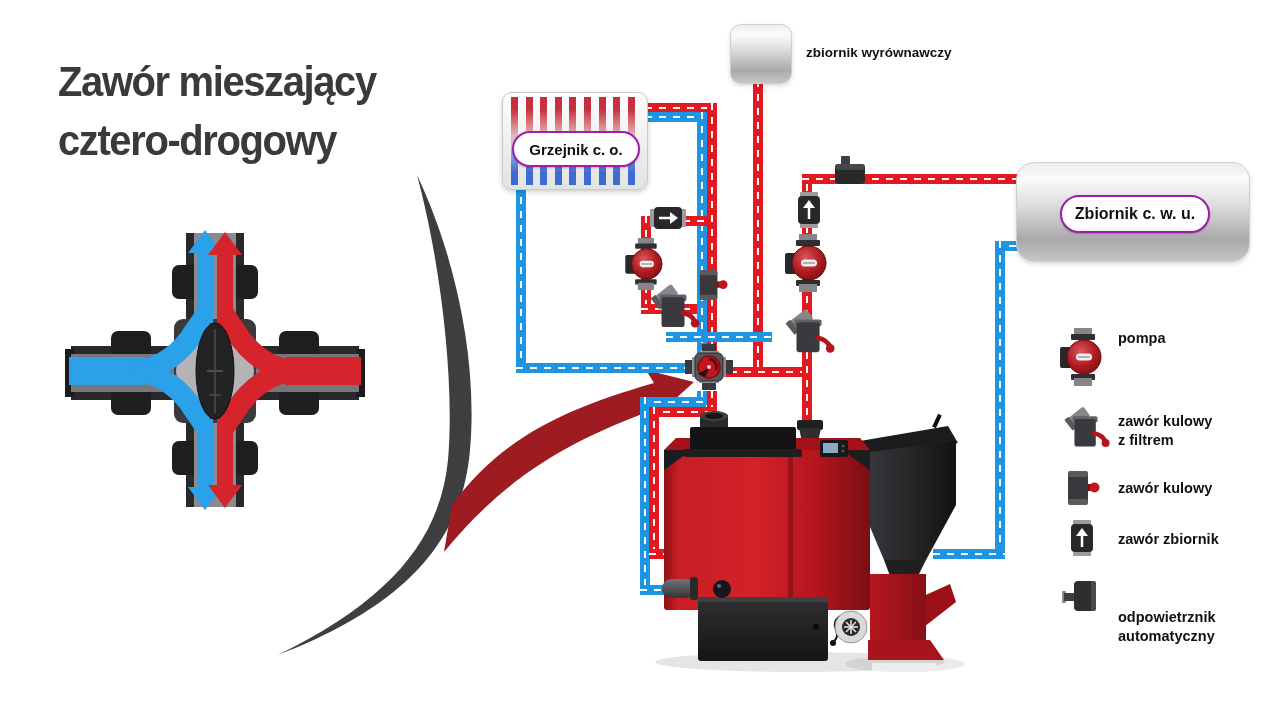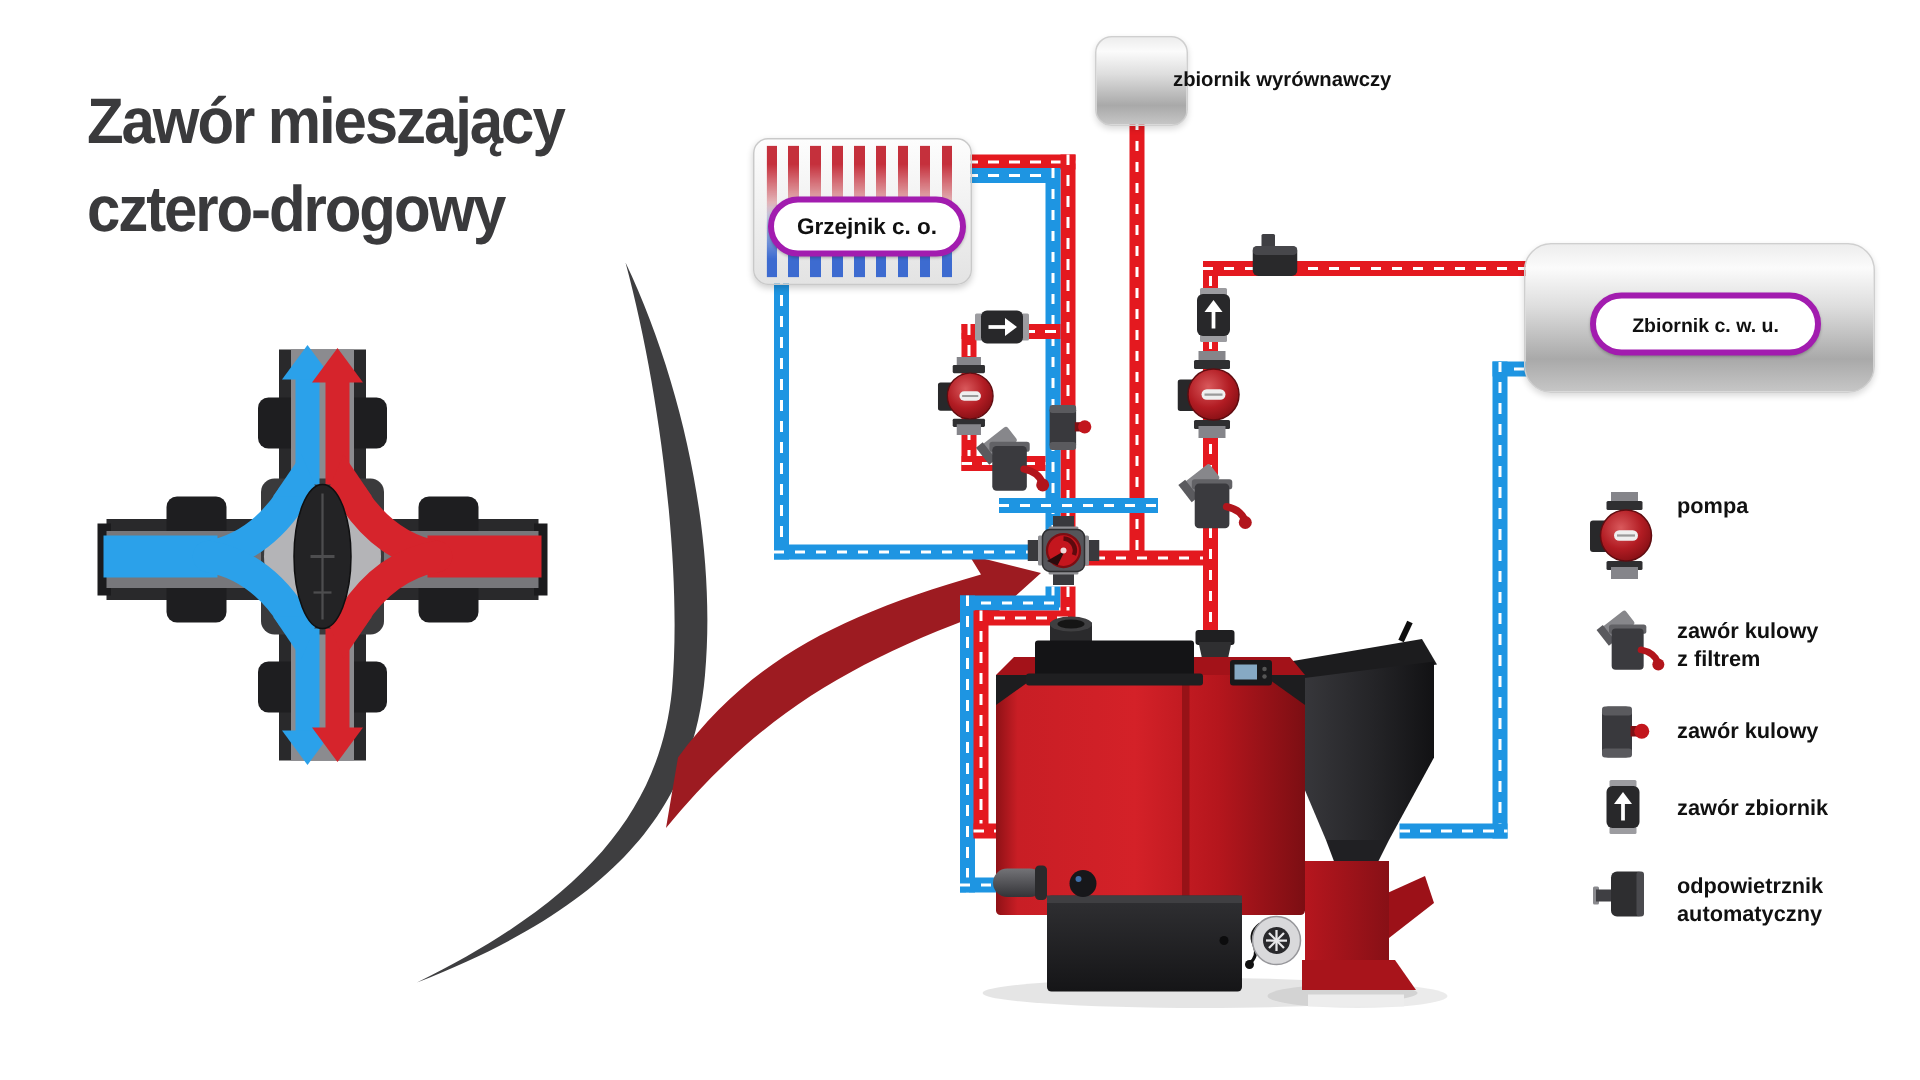--- a/index.html
+++ b/index.html
@@ -15,21 +15,21 @@
       background-size:2px 100%;background-position:center 0;background-repeat:no-repeat;}
   .red{background-color:#e4191f;}
   .blue{background-color:#1e95e2;}
   
   .title-line{position:absolute;left:58px;font-size:43px;font-weight:700;color:#3a3a3c;
       letter-spacing:-1.5px;transform:scaleX(.93);transform-origin:left;white-space:nowrap;}
   
   .tank{position:absolute;border:1px solid #cfcfcf;
       background:linear-gradient(180deg,#ededed 0%,#fbfbfb 16%,#dedede 42%,#a9a9a9 78%,#c6c6c6 100%);
       box-shadow:0 2px 4px rgba(0,0,0,.15);}
-  .pill{position:absolute;background:#fff;border:4px solid #a21caf;border-radius:999px;
+  .pill{position:absolute;background:#fff;border:2px solid #a21caf;border-radius:999px;
       display:flex;align-items:center;justify-content:center;font-weight:700;color:#101010;
       box-shadow:0 1px 2px rgba(0,0,0,.25);white-space:nowrap;}
   .radiator{position:absolute;left:502px;top:92px;width:144px;height:96px;border-radius:10px;
       border:1px solid #c9c9c9;background:linear-gradient(180deg,#fdfdfd,#e3e3e3);
       box-shadow:0 2px 5px rgba(0,0,0,.2);}
   .rs{position:absolute;left:8px;right:8px;height:52%;
       background:repeating-linear-gradient(90deg,var(--c) 0 7px,rgba(0,0,0,0) 7px 14.6px);}
   .rs.topp{top:4px;--c:#c5303c;-webkit-mask-image:linear-gradient(to bottom,#000 25%,transparent 100%);
       mask-image:linear-gradient(to bottom,#000 25%,transparent 100%);}
   .rs.bott{bottom:4px;--c:#3d6bd0;-webkit-mask-image:linear-gradient(to top,#000 25%,transparent 100%);
@@ -236,24 +236,24 @@
 <div class="ph blue" style="left:933px;top:549px;width:72px"></div>
 <div class="ph blue" style="left:666px;top:332px;width:106px;z-index:5"></div>
 
 <div class="radiator">
   <div class="rs topp"></div>
   <div class="rs bott"></div>
 </div>
 <div class="pill" style="left:512px;top:131px;width:124px;height:32px;font-size:15px">Grzejnik c. o.</div>
 
 <div class="tank" style="left:730px;top:24px;width:60px;height:58px;border-radius:11px"></div>
-<div class="small-label" style="left:782px;top:45px">zbiornik wyrównawczy</div>
+<div class="small-label" style="left:806px;top:45px">zbiornik wyrównawczy</div>
 
 <div class="tank" style="left:1016px;top:162px;width:232px;height:98px;border-radius:18px"></div>
-<div class="pill" style="left:1060px;top:195px;width:146px;height:34px;font-size:13px">Zbiornik c. w. u.</div>
+<div class="pill" style="left:1060px;top:195px;width:146px;height:34px;font-size:16px">Zbiornik c. w. u.</div>
 
 <svg class="abs" style="left:650px;top:206px" width="36" height="24">
     <use href="#sym-check-h"></use>
   </svg>
 <svg class="abs" style="left:625px;top:238px" width="40" height="52">
     <use href="#sym-pump"></use>
   </svg>
 <svg class="abs" style="left:648px;top:282px" width="52" height="48">
     <use href="#sym-ballfilter"></use>
   </svg>
@@ -347,14 +347,14 @@
 <div class="legend-label" style="top:479px">zawór kulowy</div>
 
 <svg class="abs" style="left:1070px;top:520px" width="24" height="36">
     <use href="#sym-check-v"></use>
   </svg>
 <div class="legend-label" style="top:530px">zawór zbiornik</div>
 
 <svg class="abs" style="left:1062px;top:578px" width="38" height="36">
     <use href="#sym-airvent"></use>
   </svg>
-<div class="legend-label" style="top:582px">odpowietrznik
+<div class="legend-label" style="top:608px">odpowietrznik
 automatyczny</div>
 
 </body></html>

